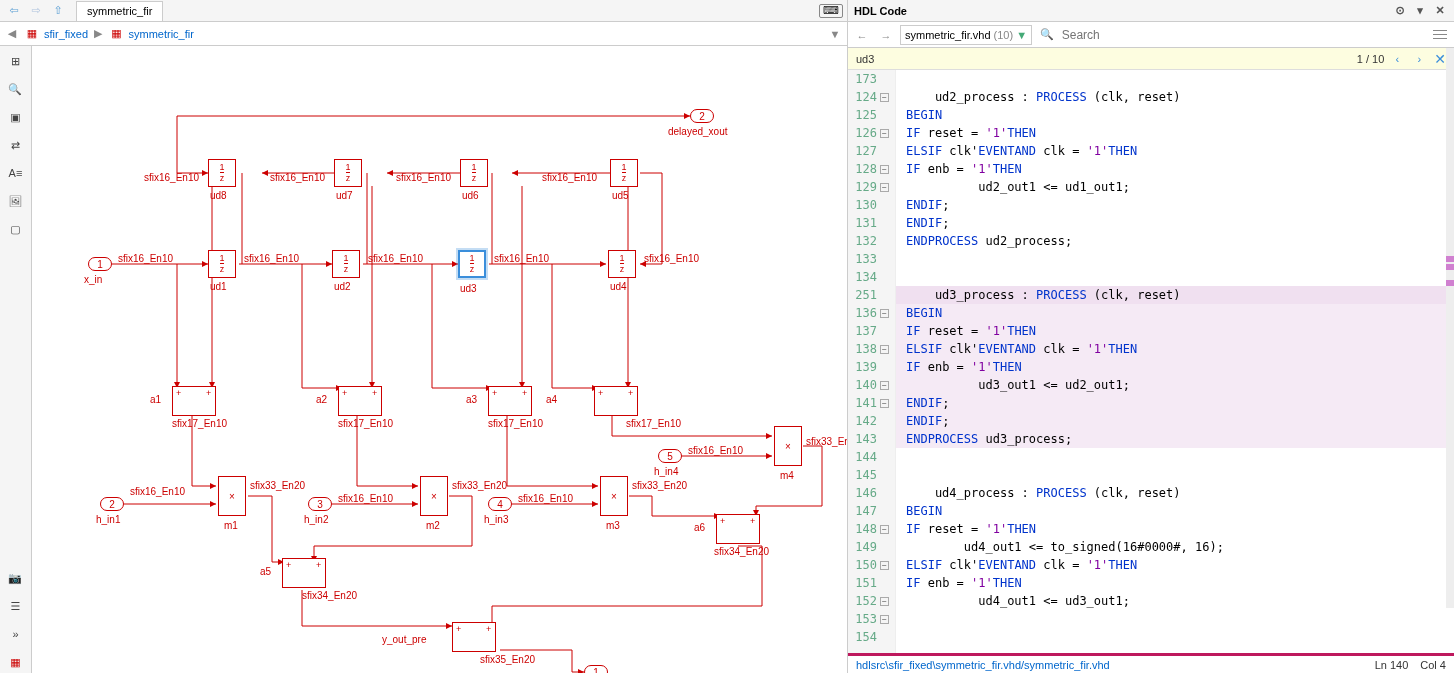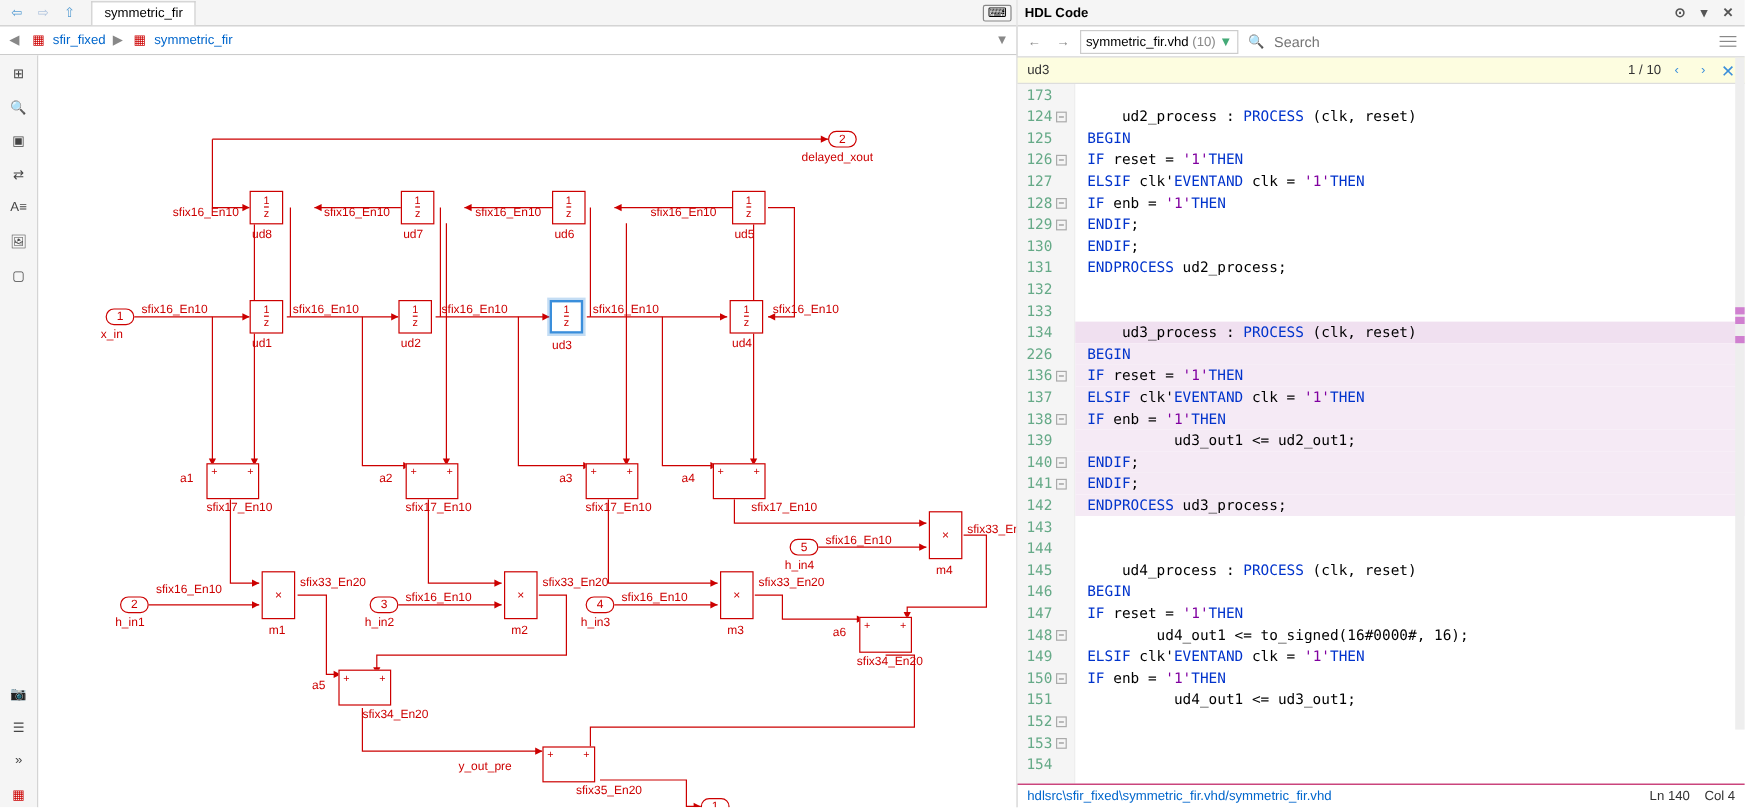--- a/index.html
+++ b/index.html
@@ -73,21 +73,21 @@
 .fold { width: 9px; height: 9px; border: 1px solid #aaa; display: inline-flex; align-items: center; justify-content: center; font-size: 8px; color: #666; line-height: 7px; }
 .code-lines { flex: 1; }
 .cl { height: 18px; padding-left: 10px; white-space: pre; display: flex; align-items: center; }
 .cl.hl { background: #f5eaf5; }
 .cl.hl2 { background: #f0e0f0; }
 .kw { color: #0033cc; }
 .str { color: #8000a0; }
 .scroll-ov { position: absolute; right: 0; top: 48px; width: 8px; height: 560px; background: #eee; }
 .ov-mark { position: absolute; right: 0; width: 8px; height: 6px; background: #d080d0; }
 
-.status { height: 20px; border-top: 1px solid #be185d; display: flex; align-items: center; padding: 0 8px; font-size: 11px; }
+.status { height: 20px; border-top: 3px solid #be185d; display: flex; align-items: center; padding: 0 8px; font-size: 11px; }
 .status .path { color: #0066cc; }
 .status .lncol { color: #333; margin-left: 12px; }
 </style>
 </head>
 <body>
 
 <div class="left-pane">
   <div class="toolbar">
     <div class="tb-btn">⇦</div>
     <div class="tb-btn dis">⇨</div>
@@ -287,21 +287,21 @@
       <div class="lbl" style="left:284px;top:348px">a2</div>
       <div class="blk sumblk" style="left:456px;top:340px">
           <span class="plus" style="left:3px;top:1px">+</span>
           <span class="plus" style="left:33px;top:1px">+</span>
         </div>
       <div class="lbl" style="left:434px;top:348px">a3</div>
       <div class="blk sumblk" style="left:562px;top:340px">
           <span class="plus" style="left:3px;top:1px">+</span>
           <span class="plus" style="left:33px;top:1px">+</span>
         </div>
-      <div class="lbl" style="left:536px;top:348px">a4</div>
+      <div class="lbl" style="left:514px;top:348px">a4</div>
 
       <div class="blk mulblk" style="left:186px;top:430px">×</div>
       <div class="lbl" style="left:192px;top:474px">m1</div>
       <div class="blk mulblk" style="left:388px;top:430px">×</div>
       <div class="lbl" style="left:394px;top:474px">m2</div>
       <div class="blk mulblk" style="left:568px;top:430px">×</div>
       <div class="lbl" style="left:574px;top:474px">m3</div>
       <div class="blk mulblk" style="left:742px;top:380px">×</div>
       <div class="lbl" style="left:748px;top:424px">m4</div>
 
@@ -427,21 +427,21 @@
         </div>
         <div class="gut-row">
           <span class="ln">133</span>
           <span style="width:9px"></span>
         </div>
         <div class="gut-row">
           <span class="ln">134</span>
           <span style="width:9px"></span>
         </div>
         <div class="gut-row">
-          <span class="ln">226</span>
+          <span class="ln">251</span>
           <span style="width:9px"></span>
         </div>
         <div class="gut-row">
           <span class="ln">136</span>
           <span class="fold">−</span>
         </div>
         <div class="gut-row">
           <span class="ln">137</span>
           <span style="width:9px"></span>
         </div>
@@ -514,20 +514,21 @@
           <span style="width:9px"></span>
         </div>
       </div>
     <div class="code-lines" id="codelines">
         <div class="cl"></div>
         <div class="cl">    ud2_process : <span class="kw">PROCESS</span> (clk, reset)</div>
         <div class="cl">    <span class="kw">BEGIN</span></div>
         <div class="cl">      <span class="kw">IF</span> reset = <span class="str">'1'</span> <span class="kw">THEN</span></div>
         <div class="cl">      <span class="kw">ELSIF</span> clk'<span class="kw">EVENT</span> <span class="kw">AND</span> clk = <span class="str">'1'</span> <span class="kw">THEN</span></div>
         <div class="cl">        <span class="kw">IF</span> enb = <span class="str">'1'</span> <span class="kw">THEN</span></div>
+        <div class="cl">          ud2_out1 &lt;= ud1_out1;</div>
         <div class="cl">        <span class="kw">END</span> <span class="kw">IF</span>;</div>
         <div class="cl">      <span class="kw">END</span> <span class="kw">IF</span>;</div>
         <div class="cl">    <span class="kw">END</span> <span class="kw">PROCESS</span> ud2_process;</div>
         <div class="cl"></div>
         <div class="cl"></div>
         <div class="cl hl2">    ud3_process : <span class="kw">PROCESS</span> (clk, reset)</div>
         <div class="cl hl">    <span class="kw">BEGIN</span></div>
         <div class="cl hl">      <span class="kw">IF</span> reset = <span class="str">'1'</span> <span class="kw">THEN</span></div>
         <div class="cl hl">      <span class="kw">ELSIF</span> clk'<span class="kw">EVENT</span> <span class="kw">AND</span> clk = <span class="str">'1'</span> <span class="kw">THEN</span></div>
         <div class="cl hl">        <span class="kw">IF</span> enb = <span class="str">'1'</span> <span class="kw">THEN</span></div>

